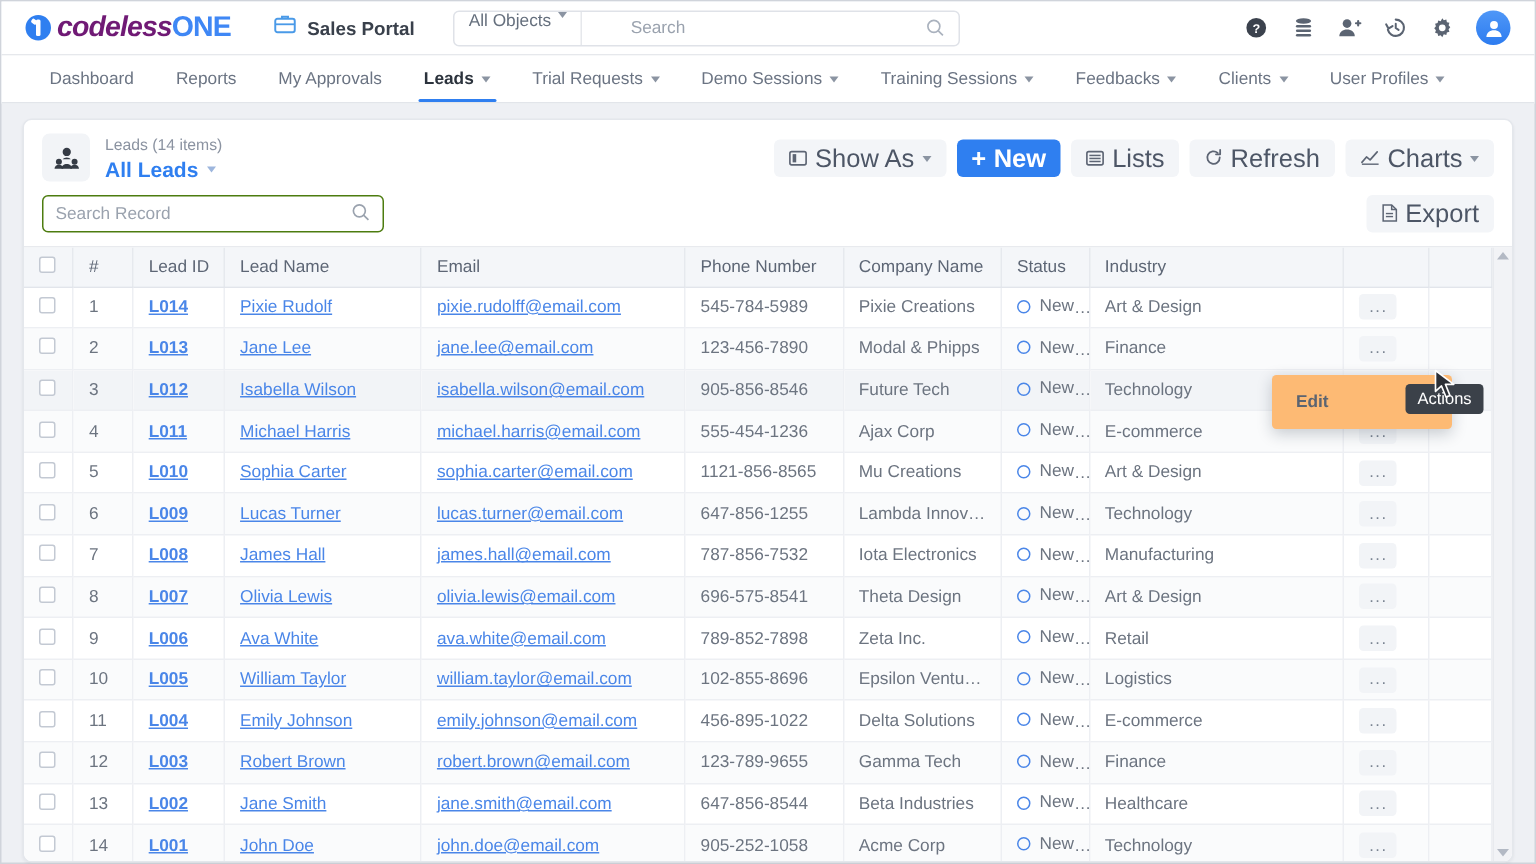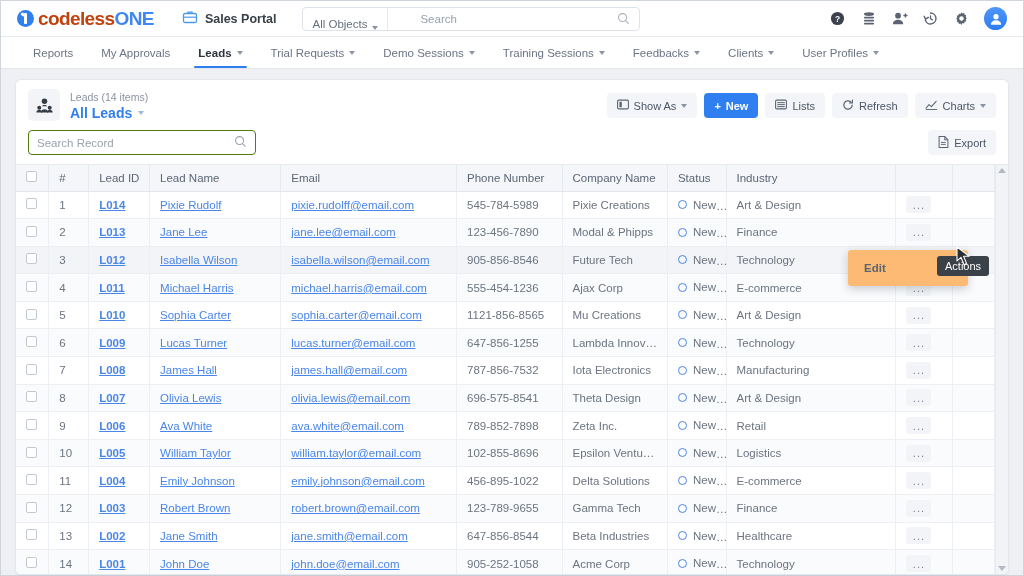--- a/index.html
+++ b/index.html
@@ -33,37 +33,37 @@
   .logo-mark::after {
     content: ""; position: absolute; left: 7px; top: 3px;
     width: 2.5px; height: 11px; background: #fff; border-radius: 1px;
   }
   .logo-mark::before {
     content: ""; position: absolute; left: 4px; top: 3px;
     width: 4px; height: 2.5px; background: #fff; transform: rotate(35deg);
     border-radius: 1px;
   }
   .logo-text { font-size: 19px; font-weight: bold; letter-spacing: -0.6px; }
-  .logo-text .a { color: #c2410c; }
+  .logo-text .a { color: #701a75; font-style: italic; }
   .logo-text .b { color: #3f87f5; }
 
   .portal { display: flex; align-items: center; gap: 7px; margin-left: 28px; }
   .portal-name { font-size: 12.5px; font-weight: bold; color: #39404b; }
 
   .globalsearch {
     margin-left: 26px;
     display: flex; align-items: center;
     height: 24px;
     border: 1px solid #dfe2e8;
     border-radius: 4px;
     background: #fff;
     width: 338px;
   }
   .gs-obj {
-    display: flex; align-items: flex-end; gap: 5px;
+    display: flex; align-items: flex-start; gap: 5px;
     font-size: 11.5px; color: #656f7d;
     padding: 0 9px; height: 100%;
     border-right: 1px solid #e6e8ec;
     white-space: nowrap;
   }
   .gs-input {
     flex: 1; display: flex; align-items: center;
     padding: 0 8px; font-size: 11.5px; color: #9aa2ae; margin-left: 24px;
   }
   .gs-icon { padding-right: 9px; display: flex; align-items: center; }
@@ -130,21 +130,21 @@
     width: 0; height: 0;
     border-left: 3.5px solid transparent; border-right: 3.5px solid transparent;
     border-top: 4px solid #9db6dd;
   }
 
   .head-actions { margin-left: auto; display: flex; align-items: center; gap: 7px; padding-top: 4px; }
   .btn {
     display: inline-flex; align-items: center; gap: 5px;
     height: 25px; padding: 0 10px;
     background: #f3f5f8; border-radius: 4px;
-    font-size: 11px; color: #4d5666; white-space: nowrap; justify-content: flex-end;
+    font-size: 17px; color: #4d5666; white-space: nowrap; justify-content: flex-end;
   }
   .btn.primary { background: #2f7ff0; color: #fff; font-weight: bold; }
 
   .head-row2 { display: flex; align-items: center; margin-top: 8px; padding-bottom: 9px; }
   .searchrec {
     width: 228px; height: 25px;
     border: 1px solid #4d7c0f; border-radius: 4px;
     display: flex; align-items: center; padding: 0 8px;
     font-size: 11.5px; color: #9aa2ae;
   }
@@ -305,20 +305,23 @@
       <span class="avatar">
         <svg width="14" height="14" viewBox="0 0 16 16">
             <circle cx="8" cy="5.3" r="3" fill="#fff"></circle>
             <path d="M2.2 14.5c0-3.2 2.6-5.1 5.8-5.1s5.8 1.9 5.8 5.1z" fill="#fff"></path>
           </svg>
       </span>
     </div>
   </div>
 
   <div class="navbar">
+    <div class="nav-item">
+        <span>Dashboard</span>
+      </div>
     <div class="nav-item">
         <span>Reports</span>
       </div>
     <div class="nav-item">
         <span>My Approvals</span>
       </div>
     <div class="nav-item active">
         <span>Leads</span>
         <span class="caret"></span>
       </div>

